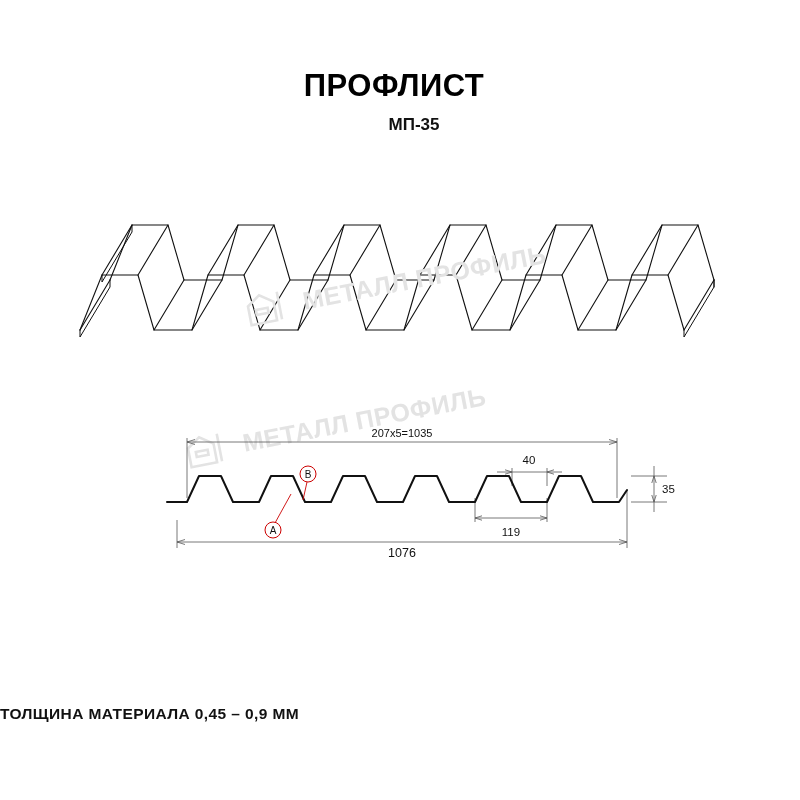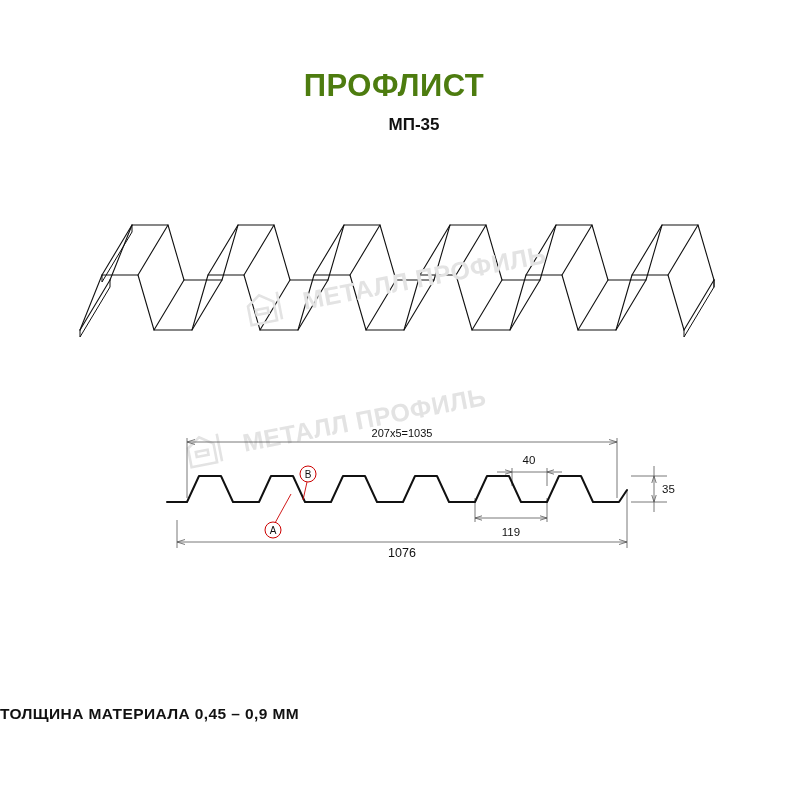--- a/index.html
+++ b/index.html
@@ -21,21 +21,21 @@
   }
   .title {
     position: absolute;
     top: 68px;
     left: 0;
     width: 788px;
     text-align: center;
     font-size: 31px;
     font-weight: bold;
     letter-spacing: 0.5px;
-    color: #4d7c0f;
+    color: #000000;
   }
   .subtitle {
     position: absolute;
     top: 115px;
     left: 0;
     width: 800px;
     text-align: center;
     font-size: 17px;
     font-weight: bold;
     color: #111;

